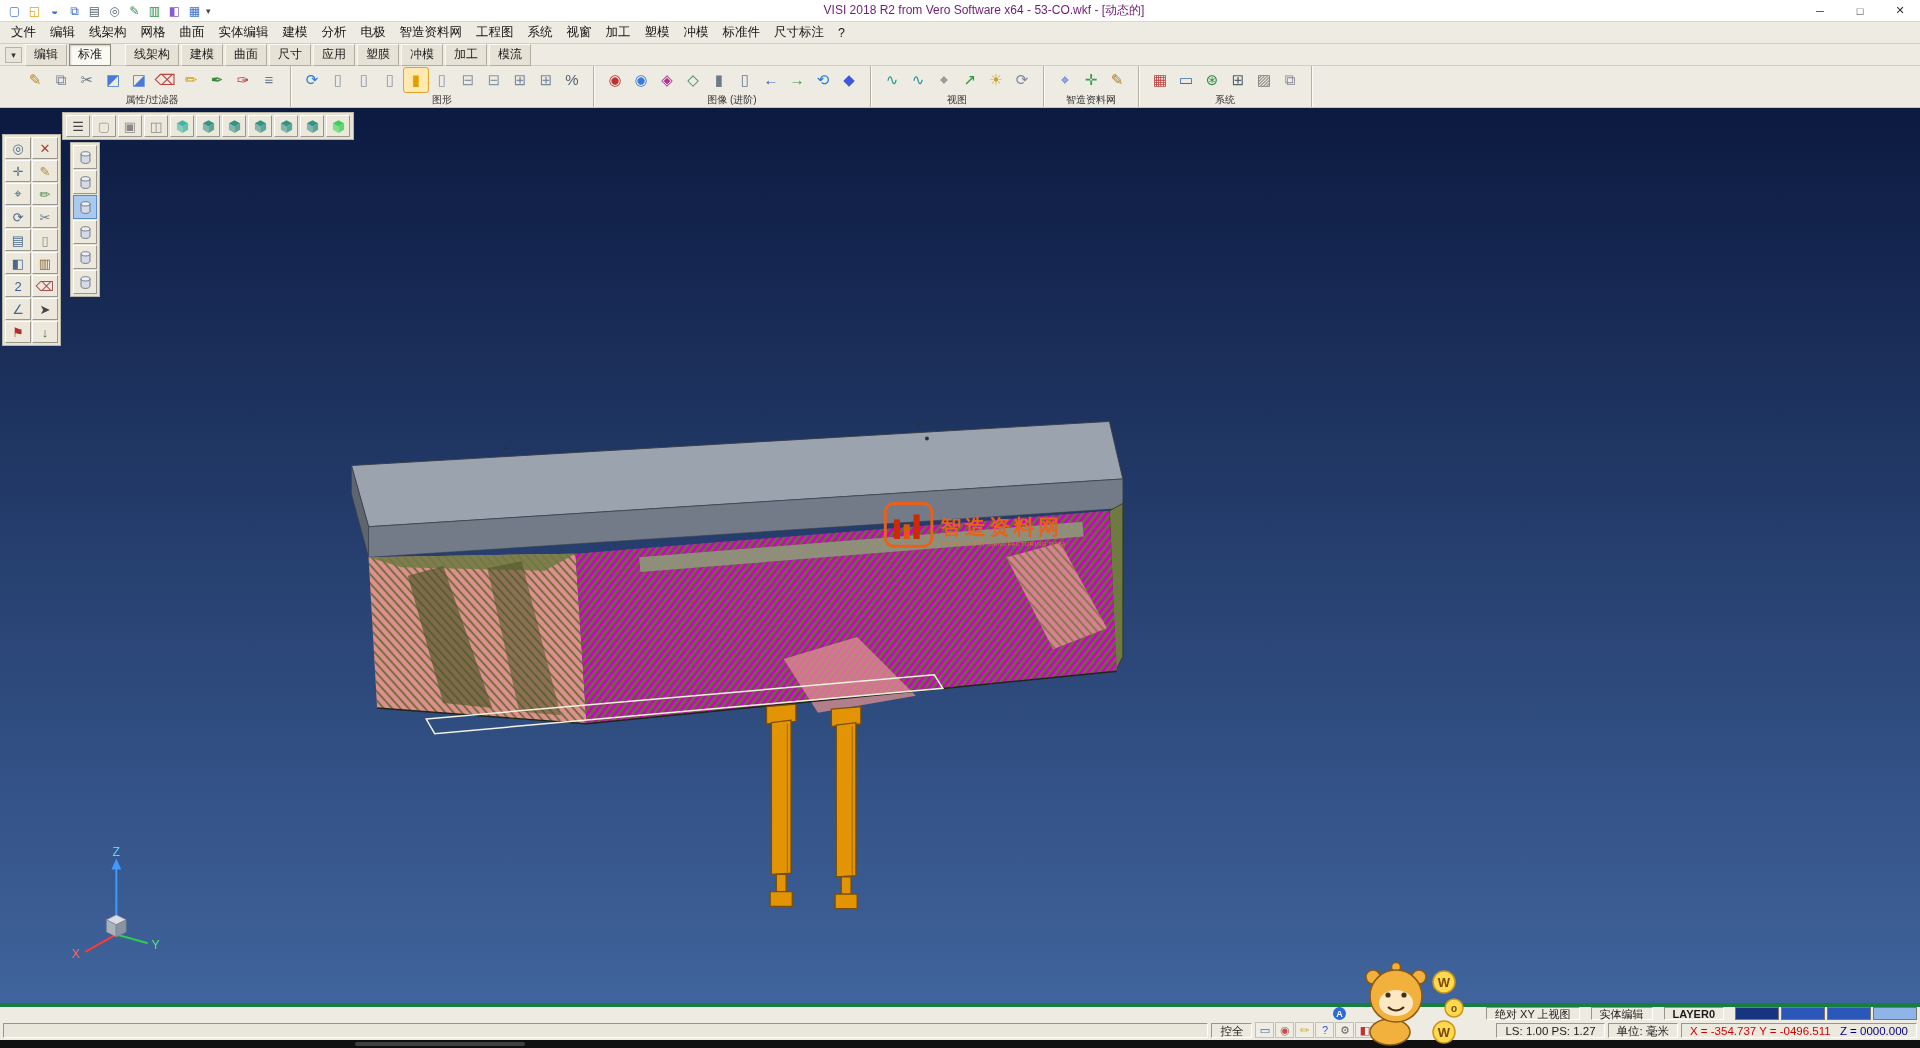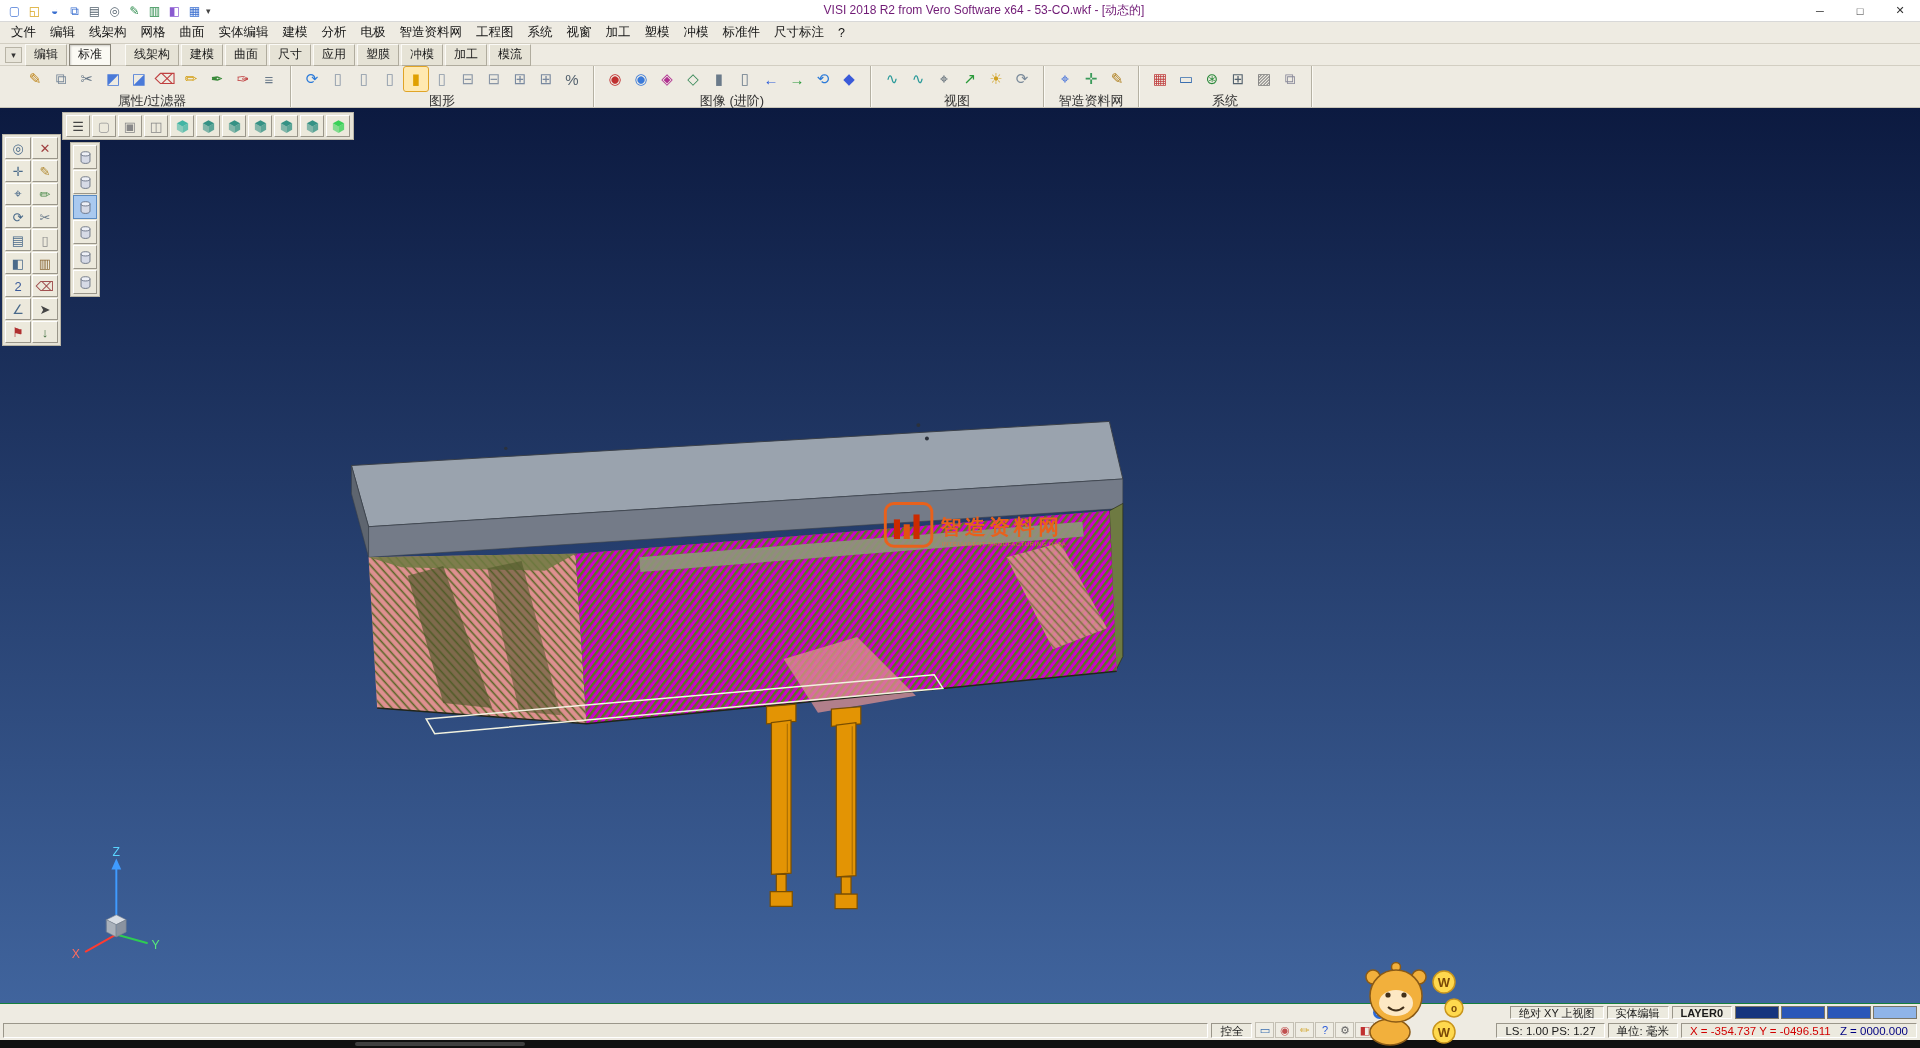--- a/index.html
+++ b/index.html
@@ -34,21 +34,21 @@
   .tab.active { background:#fbfaf4; border:1px solid #8a867a; box-shadow:inset 1px 1px 2px rgba(0,0,0,.18); }
   .tab.gap { margin-left:12px; }
 
   
   .toolbar { position:absolute; top:66px; left:0; right:0; height:42px; background:var(--bg-chrome,#eeebe2);
     border-bottom:1px solid #c9c5b8; display:flex; align-items:stretch; padding-left:14px; }
   .tb-group { display:flex; flex-direction:column; padding:1px 9px 0; border-right:1px solid #b5b1a3; box-shadow:1px 0 0 #fbfaf4; }
   .tb-icons { display:flex; gap:2px; align-items:center; height:26px; }
   .tb-icon { width:24px; height:24px; display:flex; align-items:center; justify-content:center; font-size:15px; border-radius:2px; }
   .tb-icon.active { background:#ffe9b0; outline:1px solid #e0a426; }
-  .tb-label { text-align:center; font-size:13px; color:#333; padding-top:1px; white-space:nowrap; }
+  .tb-label { text-align:center; font-size:10px; color:#333; padding-top:1px; white-space:nowrap; }
 
   
   .viewport { position:absolute; top:108px; left:0; right:0; height:895px;
     background:linear-gradient(180deg, var(--vp-top,#0c1a40) 0%, var(--vp-bottom,#40649d) 100%); overflow:hidden; }
   .scene { position:absolute; inset:0; width:100%; height:100%; }
 
   .view-toolbar { position:absolute; left:62px; top:4px; display:flex; gap:2px; background:#e6e3d6;
     padding:2px 3px; border:1px solid #b8b4a6; }
   .vt-btn { width:24px; height:22px; background:#ece9dc; border:1px solid; border-color:#fff #9a968a #9a968a #fff;
     display:flex; align-items:center; justify-content:center; font-size:13px; }
@@ -59,21 +59,21 @@
     display:flex; align-items:center; justify-content:center; font-size:13px; }
 
   .filter-col { position:absolute; left:70px; top:34px; display:flex; flex-direction:column; gap:1px;
     background:#e6e3d6; padding:2px; border:1px solid #b8b4a6; }
   .fc-btn { width:24px; height:24px; background:#ece9dc; border:1px solid; border-color:#fff #9a968a #9a968a #fff;
     display:flex; align-items:center; justify-content:center; }
   .fc-btn.active { background:#a9c9ef; border-color:#5a8ac0; }
 
   
   .status1 { position:absolute; top:1003px; left:0; right:0; height:17px; background:var(--bg-chrome,#eeebe2);
-    border-top:1px solid #15803d; display:flex; align-items:center; justify-content:flex-end; gap:3px; padding:0 3px;
+    border-top:4px solid #15803d; display:flex; align-items:center; justify-content:flex-end; gap:11px; padding:0 3px;
     font-size:11px; color:#1a1a1a; }
   .seg { border:1px solid; border-color:#9a968a #fff #fff #9a968a; background:#eceadf; height:13px; line-height:12px;
     padding:0 8px; white-space:nowrap; }
   .seg.layer { font-weight:bold; }
   .ime-badge { width:13px; height:13px; border-radius:50%; background:var(--accent-blue,#2a6ad9); color:#fff;
     font-size:9px; font-weight:bold; display:flex; align-items:center; justify-content:center; }
   .spacer1 { width:118px; }
   .swatches { display:flex; gap:2px; }
   .swatch { width:44px; height:13px; border:1px solid #7a7668; }
 

